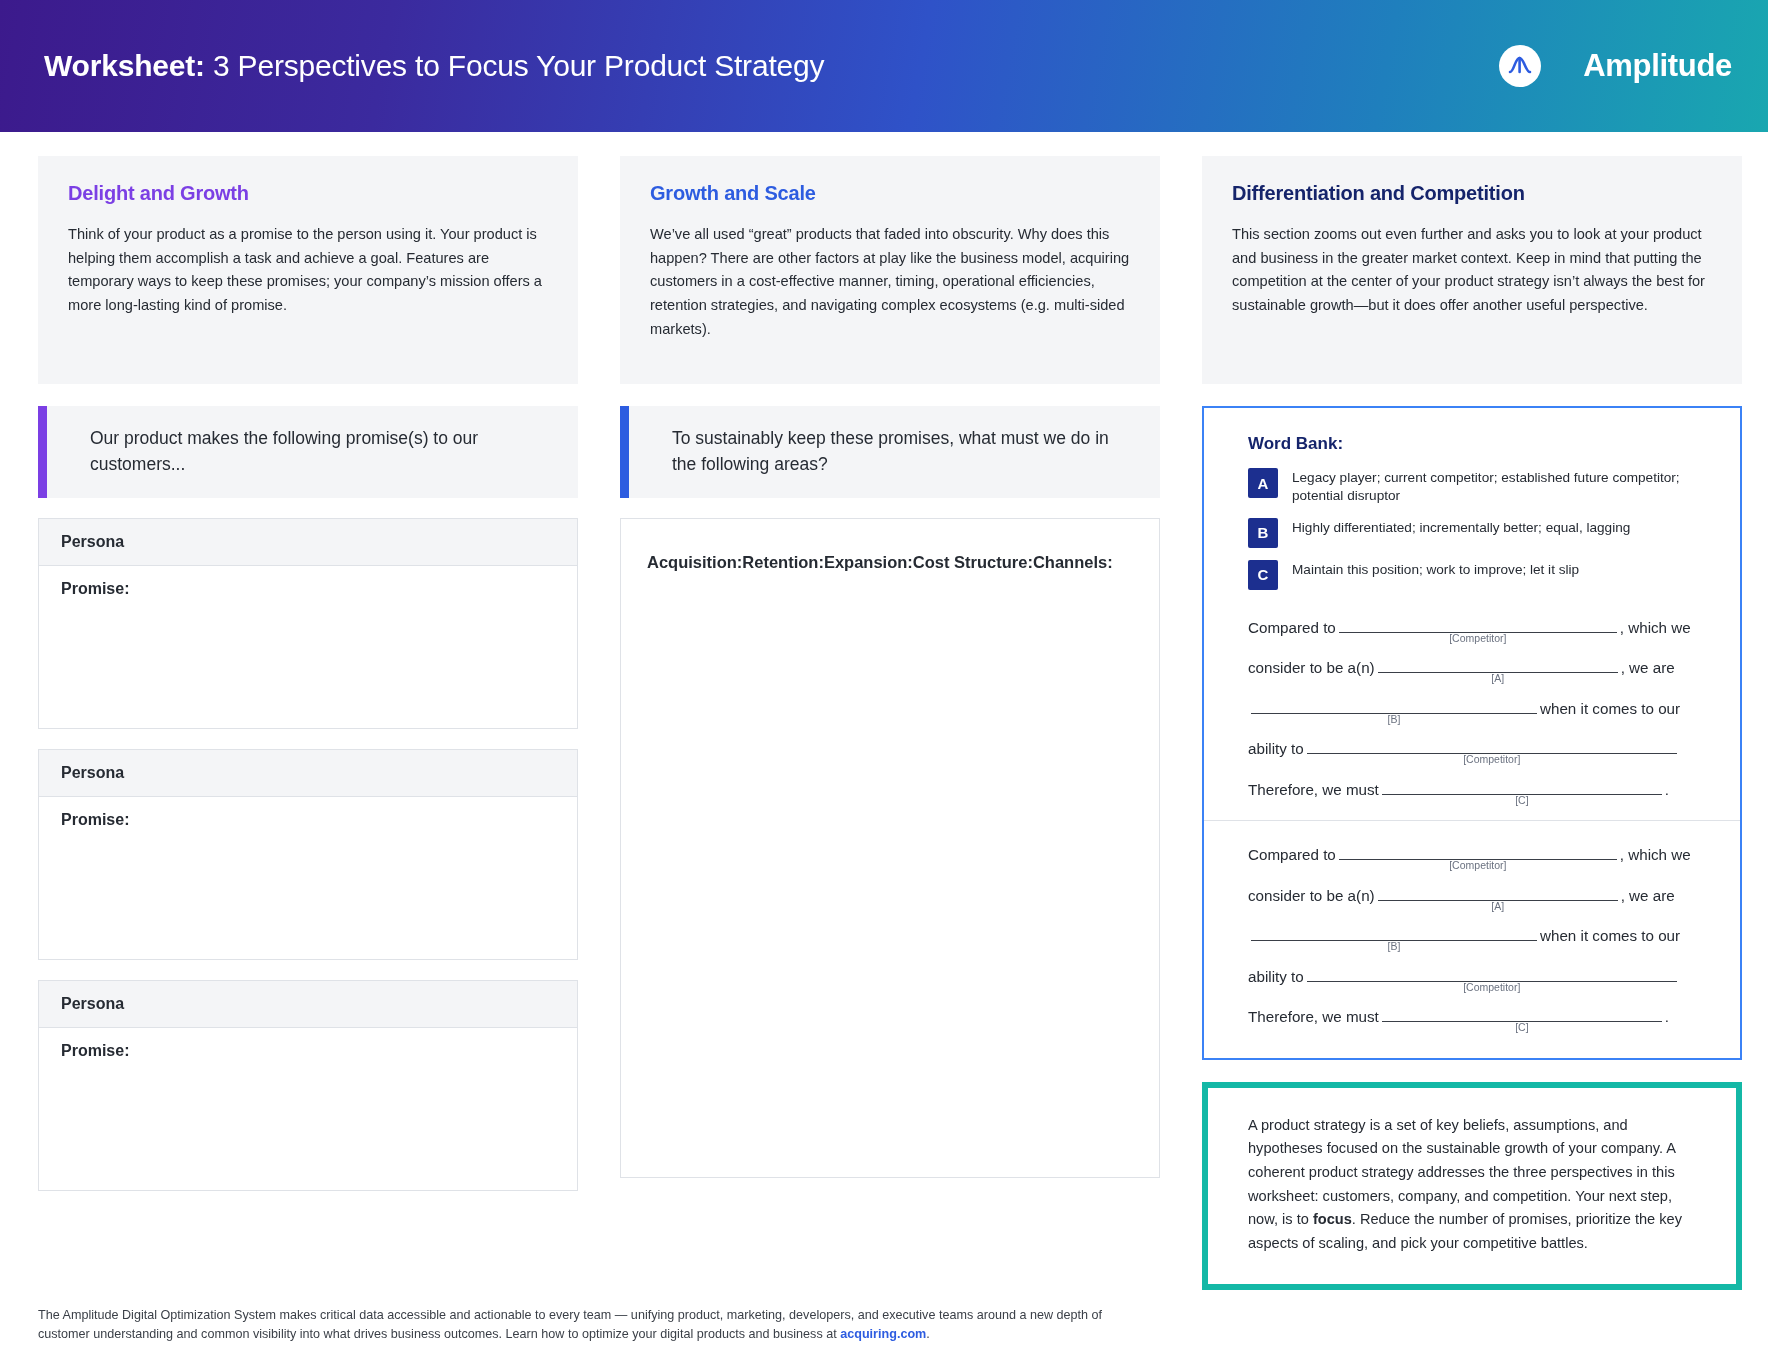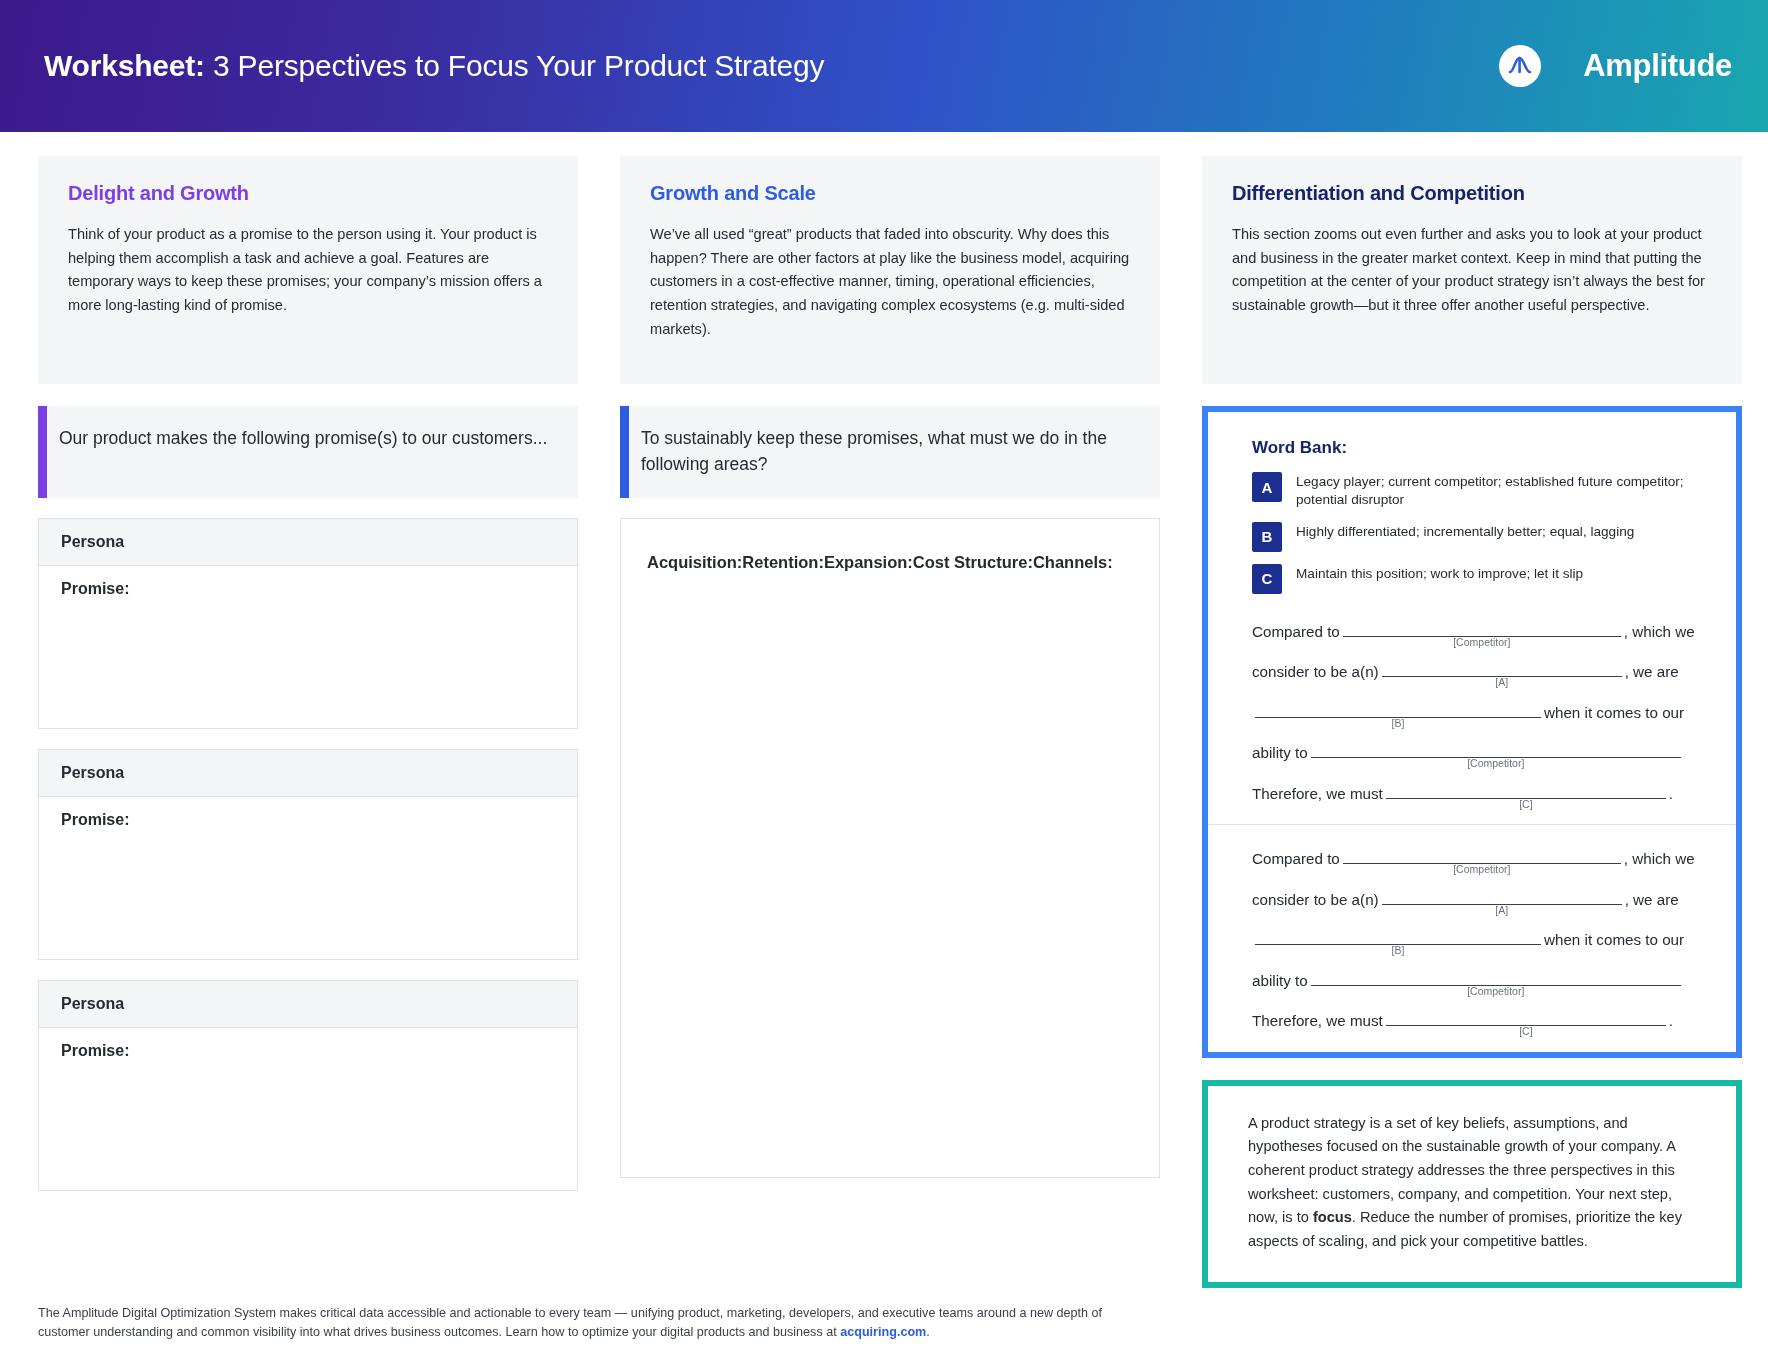--- a/index.html
+++ b/index.html
@@ -88,21 +88,21 @@
   .prompt {
     display: flex;
     margin-top: 22px;
     background: #f4f5f7;
     min-height: 92px;
   }
   .prompt-bar { width: 9px; flex: 0 0 9px; }
   .prompt-bar.purple { background: #7b3fe4; }
   .prompt-bar.blue { background: #2d5ce0; }
   .prompt-text {
-    padding: 20px 26px 20px 12px;
+    padding: 20px 26px 20px 43px;
     font-size: 17.5px;
     line-height: 1.48;
     color: #262b33;
   }
 
   
   .persona-card {
     border: 1px solid #dfe2e7;
     margin-top: 20px;
     background: #ffffff;
@@ -137,24 +137,24 @@
   .area-label {
     font-size: 16.5px;
     font-weight: bold;
     color: #262b33;
     margin-bottom: 110px;
   }
   .area-label:last-child { margin-bottom: 0; }
 
   
   .panel {
-    border: 6px solid #3b82f6;
+    border: 2px solid #3b82f6;
     background: #ffffff;
     margin-top: 22px;
-    padding: 26px 40px 16px 44px;
+    padding: 26px 40px 26px 44px;
   }
   .wordbank-title {
     color: #15246b;
     font-size: 17px;
     font-weight: bold;
     margin: 0 0 14px 0;
   }
   .wb-row {
     display: flex;
     align-items: flex-start;
@@ -311,21 +311,21 @@
         <div class="area-label">Retention:</div>
         <div class="area-label">Expansion:</div>
         <div class="area-label">Cost Structure:</div>
         <div class="area-label">Channels:</div>
       </div>
     </div>
 
     <div class="col">
       <div class="intro">
         <h2 class="c-navy">Differentiation and Competition</h2>
-        <p>This section zooms out even further and asks you to look at your product and business in the greater market context. Keep in mind that putting the competition at the center of your product strategy isn’t always the best for sustainable growth—but it three offer another useful perspective.</p>
+        <p>This section zooms out even further and asks you to look at your product and business in the greater market context. Keep in mind that putting the competition at the center of your product strategy isn’t always the best for sustainable growth—but it does offer another useful perspective.</p>
       </div>
 
       <div class="panel">
         <div class="wordbank-title">Word Bank:</div>
 
         <div class="wb-row">
           <div class="wb-badge">A</div>
           <div class="wb-text">Legacy player; current competitor; established future competitor; potential disruptor</div>
         </div>
         <div class="wb-row">

